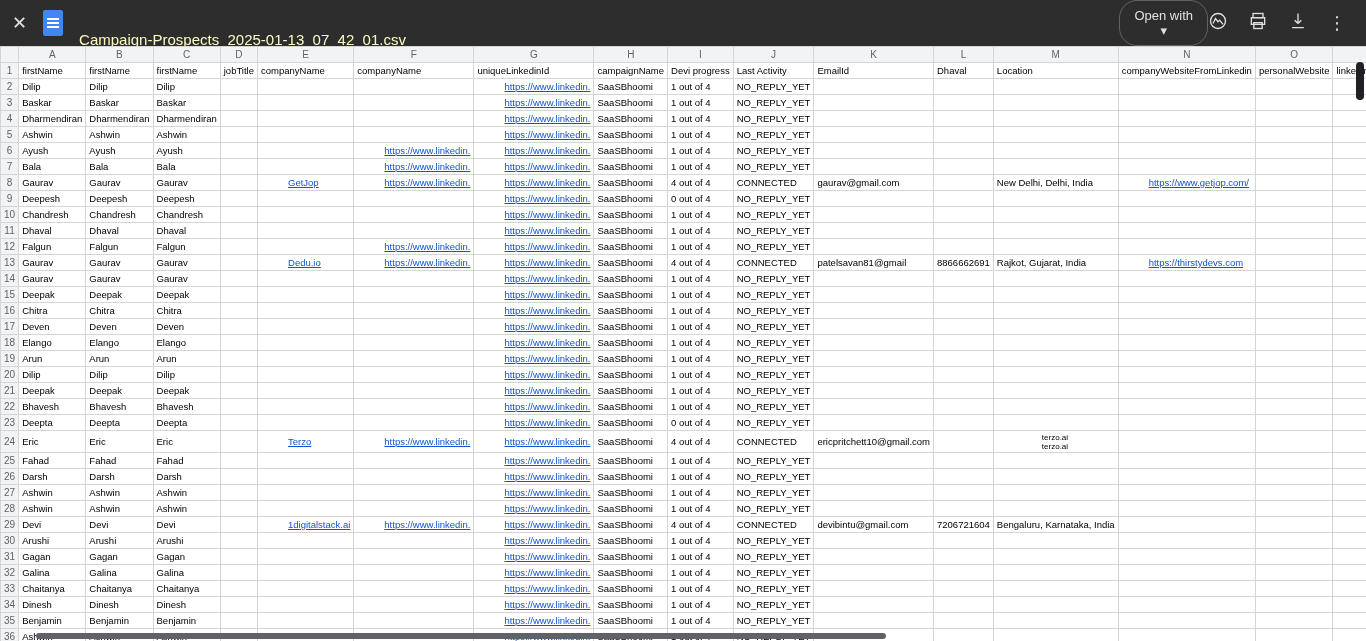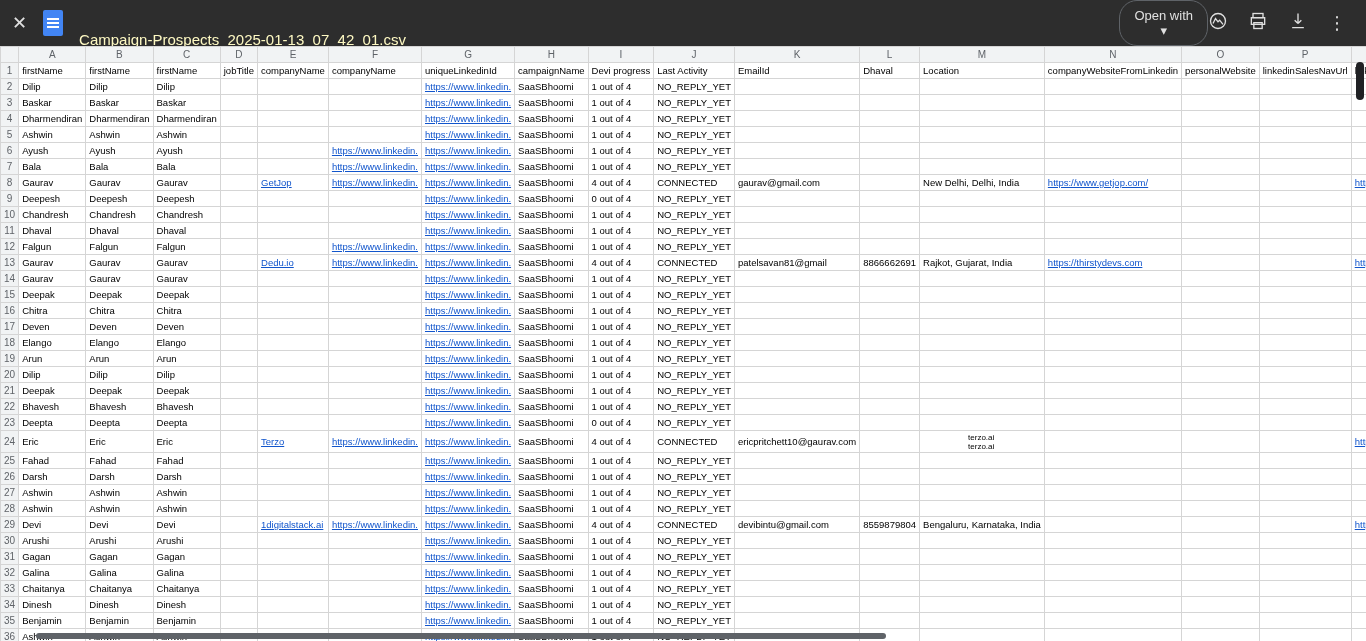--- a/index.html
+++ b/index.html
@@ -13,21 +13,21 @@
 .open-with { border: 1px solid #5f6368; border-radius: 18px; padding: 7px 14px; display: flex; align-items: center; cursor: pointer; font-size: 13px; flex-direction: column; }
 .header-right { display: flex; align-items: center; gap: 20px; padding-right: 8px; }
 .hicon { color: #e0e0e0; cursor: pointer; font-size: 18px; }
 .sheet-wrap { position: relative; width: 1366px; height: 595px; overflow: auto; }
 table { border-collapse: collapse; table-layout: fixed; }
 th, td { border: 1px solid #d5d5d5; height: 16px; padding: 0 3px; white-space: nowrap; overflow: hidden; text-align: left; font-weight: normal; font-size: 9.5px; color: #000; }
 .colhdr, .rowhdr, .corner { background: #f1f3f4; color: #5f6368; text-align: center; position: sticky; }
 .colhdr { top: 0; z-index: 2; font-size: 10px; }
 .rowhdr { left: 0; z-index: 1; font-size: 10px; width: 33px; }
 .corner { left: 0; top: 0; z-index: 3; width: 33px; }
-a.lk { color: #1155cc; text-decoration: underline; }
+a.lk { color: #1155cc; text-decoration: underline; margin-left: 27px; }
 .vsb { position: absolute; right: 2px; top: 62px; width: 8px; height: 38px; background: #202124; border-radius: 4px; }
 .hsb { position: absolute; bottom: 2px; left: 36px; width: 850px; height: 6px; background: #5f6368; border-radius: 3px; }
 </style>
 </head>
 <body>
 
 <div class="header">
   <div class="header-left">
     <span class="close-btn">✕</span>
     <span class="doc-icon"></span>
@@ -564,21 +564,21 @@
           <td>Eric</td>
           <td>Eric</td>
           <td>Eric</td>
           <td></td>
           <td><a class="lk" href="#">Terzo</a></td>
           <td><a class="lk" href="#">https://www.linkedin.</a></td>
           <td><a class="lk" href="#">https://www.linkedin.</a></td>
           <td>SaaSBhoomi</td>
           <td>4 out of 4</td>
           <td>CONNECTED</td>
-          <td>ericpritchett10@gaurav.com</td>
+          <td>ericpritchett10@gmail.com</td>
           <td></td>
           <td style="white-space: pre; font-size: 8px; padding-left: 48px;">terzo.ai
 terzo.ai</td>
           <td></td>
           <td></td>
           <td></td>
           <td><a class="lk" href="#">https://www.linkedin.</a></td>
         </tr>
         <tr>
           <th class="rowhdr">25</th>
@@ -666,21 +666,21 @@
           <td>Devi</td>
           <td>Devi</td>
           <td></td>
           <td><a class="lk" href="#">1digitalstack.ai</a></td>
           <td><a class="lk" href="#">https://www.linkedin.</a></td>
           <td><a class="lk" href="#">https://www.linkedin.</a></td>
           <td>SaaSBhoomi</td>
           <td>4 out of 4</td>
           <td>CONNECTED</td>
           <td>devibintu@gmail.com</td>
-          <td>8559879804</td>
+          <td>7206721604</td>
           <td>Bengaluru, Karnataka, India</td>
           <td></td>
           <td></td>
           <td></td>
           <td><a class="lk" href="#">https://www.linkedin.</a></td>
         </tr>
         <tr>
           <th class="rowhdr">30</th>
           <td>Arushi</td>
           <td>Arushi</td>

